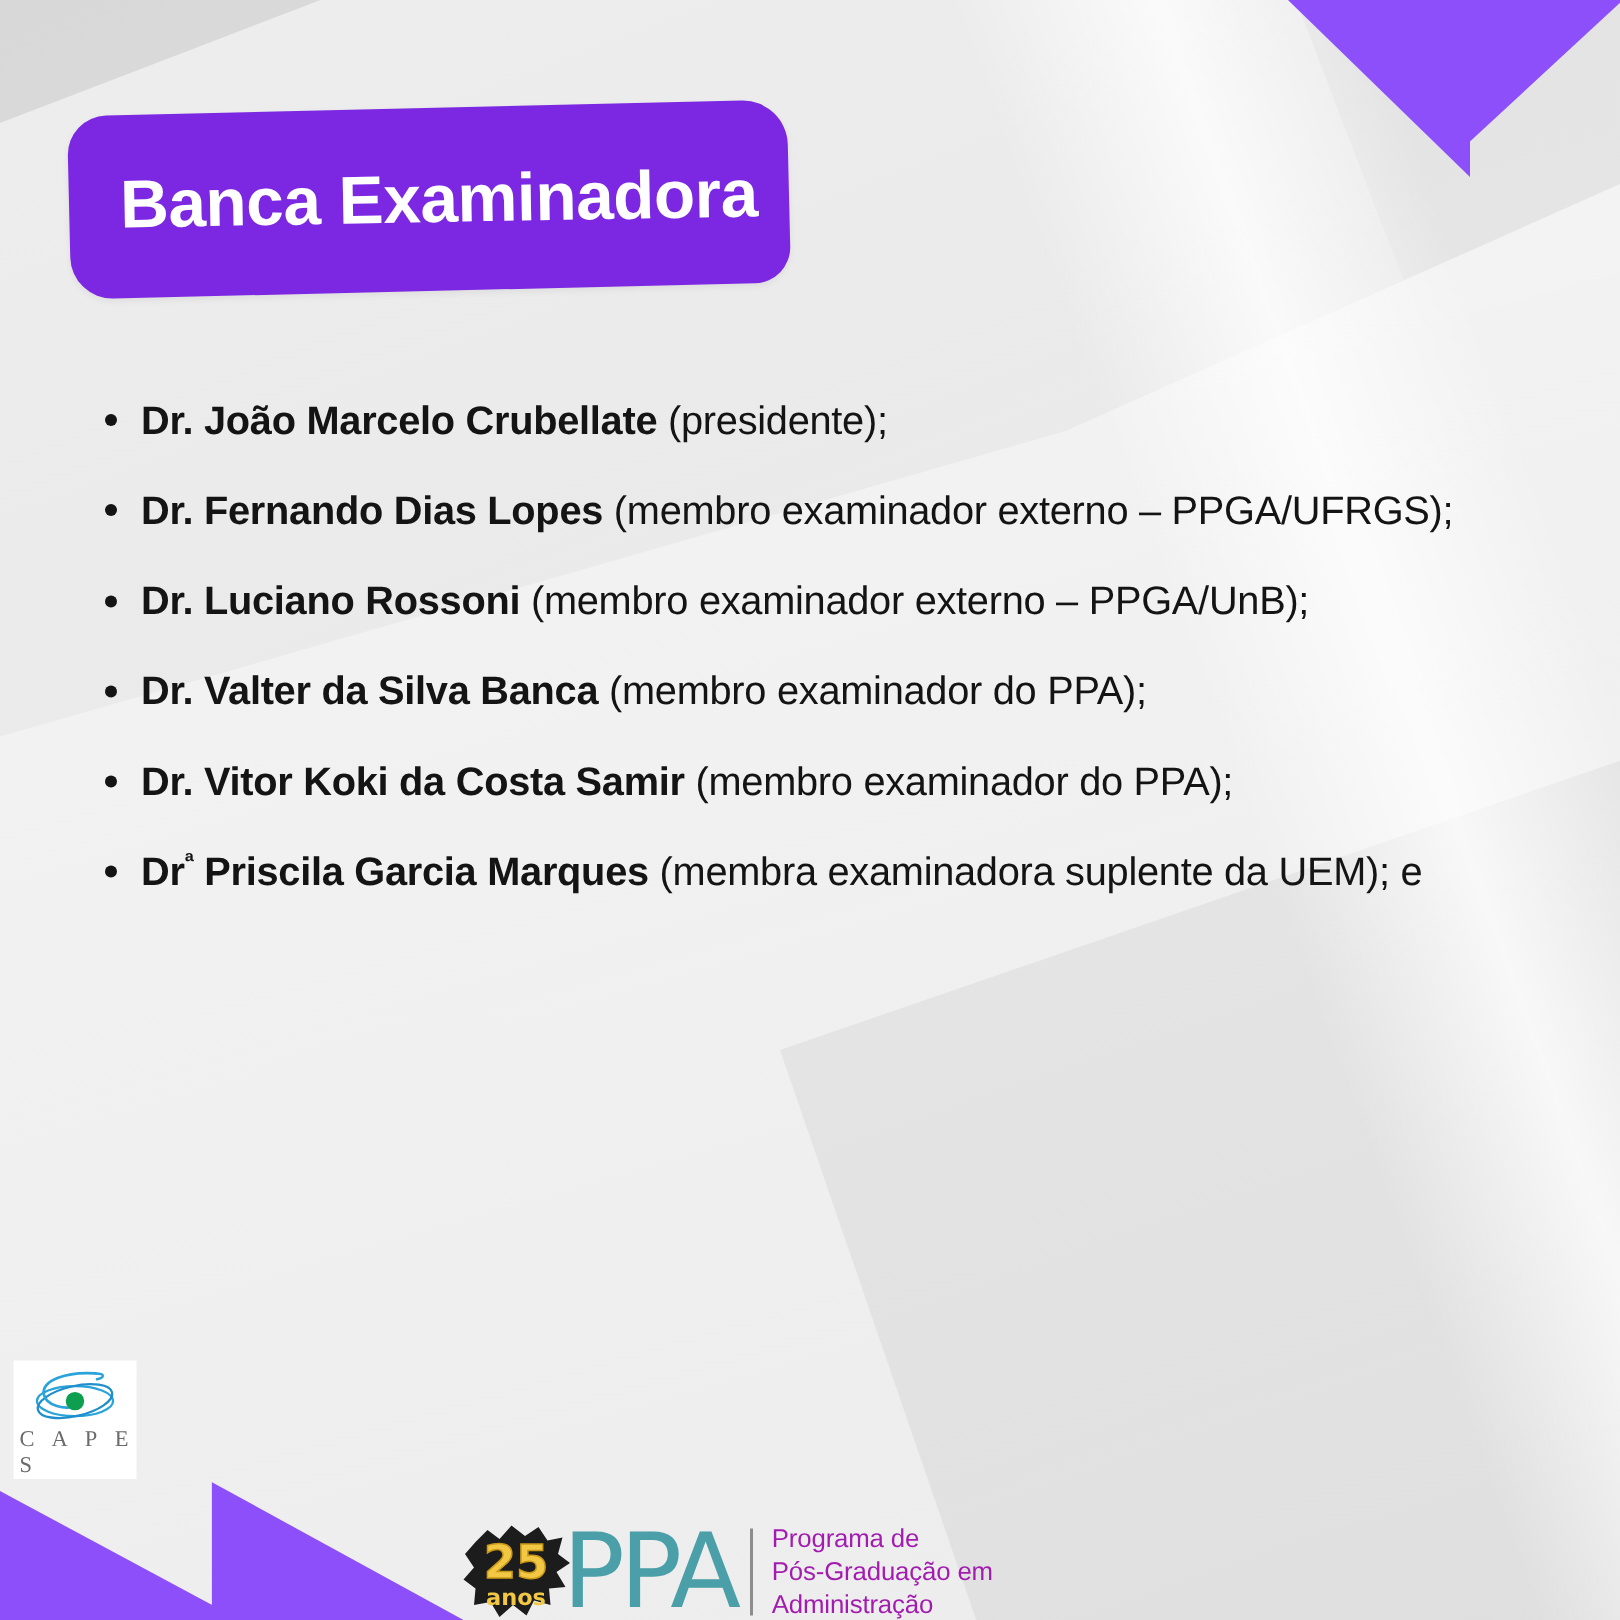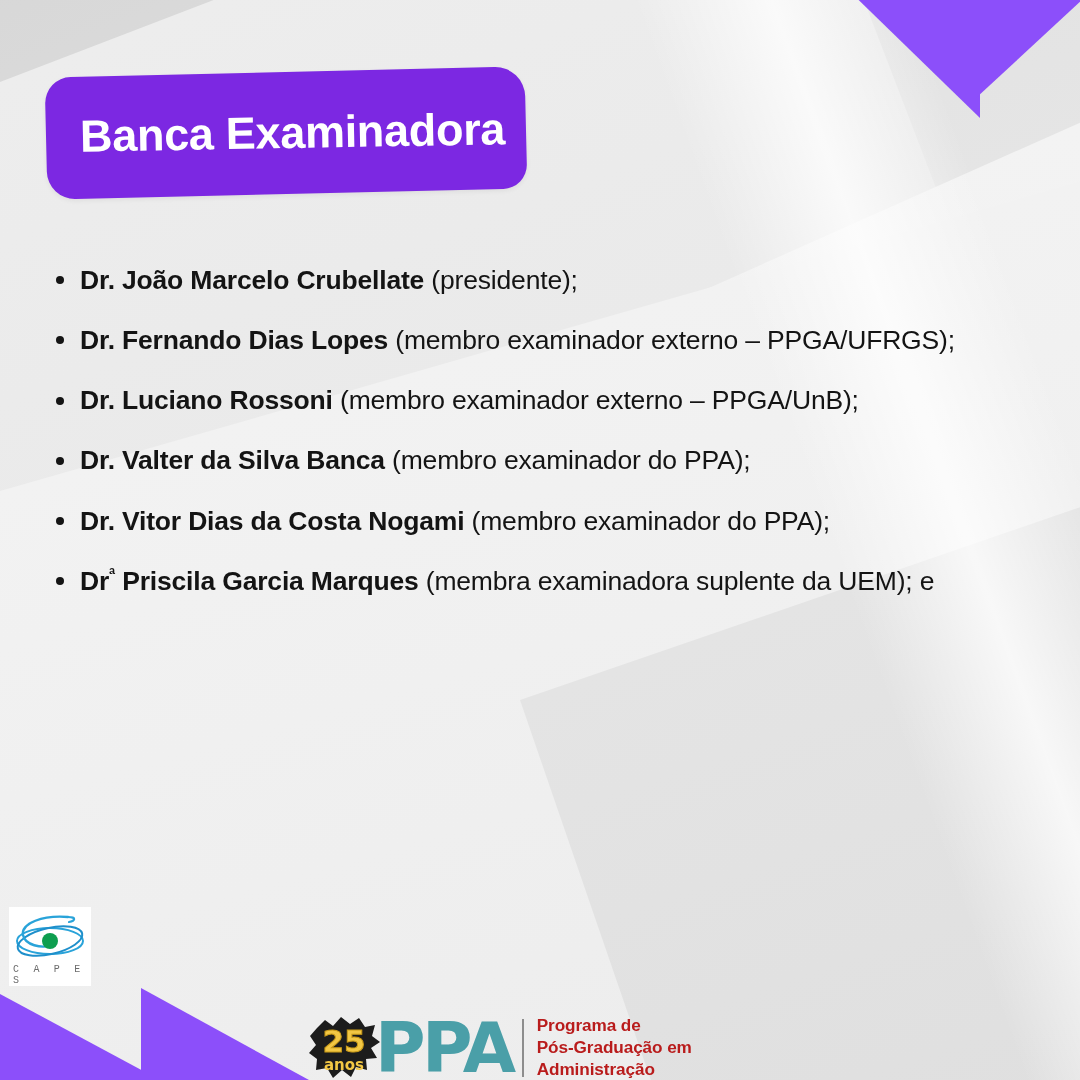--- a/index.html
+++ b/index.html
@@ -126,21 +126,21 @@
     font-weight:bold;
     letter-spacing:-.3px;
     padding-left:34px;
     transform:rotate(.35deg);
     white-space:nowrap;
   }
 
   
   #member-list {
     position:absolute;
-    left:52px; top:262px;
+    left:66px; top:262px;
     width:990px;
   }
   .list-item {
     position:relative;
     display:block;
     padding-left:28px;
     margin-bottom:22.5px;
     font-size:26.5px;
     line-height:1.42;
     color:#141414;
@@ -168,24 +168,24 @@
     width:82px; height:79px;
     background:#ffffff;
     display:flex;
     flex-direction:column;
     align-items:center;
     justify-content:flex-start;
     padding-top:4px;
   }
   #capes-mark { width:74px; height:52px; display:block; }
   #capes-word {
-    font-size:10px;
+    font-size:15px;
     letter-spacing:4.2px;
     color:#6b6b6b;
-    font-family:Liberation Mono, monospace;
+    font-family:Liberation Serif, serif;
     margin-top:1px;
     padding-left:4px;
   }
 
   
   #ppa-logo {
     position:absolute;
     left:307px; top:978px;
     height:76px;
     display:flex;
@@ -194,39 +194,39 @@
   }
   #anos-badge {
     position:relative;
     width:76px; height:72px;
     margin-right:-6px;
     flex:none;
   }
   #anos-badge svg { display:block; width:76px; height:72px; }
   #ppa-mark {
     font-size:69px;
-    font-weight:bold;
+    font-weight:normal;
     color:var(--teal);
     letter-spacing:-3.5px;
     line-height:.82;
     font-family:"DejaVu Sans", sans-serif;
     margin-left:-2px;
   }
   #ppa-divider {
     width:2px;
     height:58px;
     background:#8d8d8d;
     margin:0 13px 0 9px;
     flex:none;
   }
   #ppa-subtitle {
     font-size:17.2px;
-    font-weight:bold;
+    font-weight:normal;
     line-height:1.27;
-    color:#b91c1c;
+    color:#a21caf;
     letter-spacing:-.1px;
     white-space:nowrap;
   }
   #ppa-subtitle > div { display:block; }
 </style>
 </head>
 <body>
 
 <div id="slide">
 
@@ -252,21 +252,21 @@
 
   <div id="title-banner">
     <div id="title-text">Banca Examinadora</div>
   </div>
 
   <ul id="member-list">
       <li class="list-item"><span class="bullet"></span><span class="item-name">Dr. João Marcelo Crubellate</span> <span class="item-role">(presidente);</span></li>
       <li class="list-item"><span class="bullet"></span><span class="item-name">Dr. Fernando Dias Lopes</span> <span class="item-role">(membro examinador externo – PPGA/UFRGS);</span></li>
       <li class="list-item"><span class="bullet"></span><span class="item-name">Dr. Luciano Rossoni</span> <span class="item-role">(membro examinador externo – PPGA/UnB);</span></li>
       <li class="list-item"><span class="bullet"></span><span class="item-name">Dr. Valter da Silva Banca</span> <span class="item-role">(membro examinador do PPA);</span></li>
-      <li class="list-item"><span class="bullet"></span><span class="item-name">Dr. Vitor Dias da Costa Nogami</span> <span class="item-role">(membro examinador do PPA);</span></li>
+      <li class="list-item"><span class="bullet"></span><span class="item-name">Dr. Vitor Koki da Costa Samir</span> <span class="item-role">(membro examinador do PPA);</span></li>
       <li class="list-item"><span class="bullet"></span><span class="item-name">Dr<sup>ª</sup> Priscila Garcia Marques</span> <span class="item-role">(membra examinadora suplente da UEM); e</span></li>
     </ul>
 
   <div id="capes-logo">
     <svg id="capes-mark" viewBox="0 0 74 52">
       <ellipse cx="37" cy="30" rx="33" ry="13" fill="none" stroke="#29A3D9" stroke-width="2"></ellipse>
       <ellipse cx="37" cy="30" rx="33" ry="13" fill="none" stroke="#1E8FCB" stroke-width="2" transform="rotate(-13 37 30)"></ellipse>
       <path d="M55 6 C30 4 8 12 10 24 C12 34 28 38 40 34" fill="none" stroke="#29A3D9" stroke-width="2.4" stroke-linecap="round"></path>
       <path d="M55 6 C64 6 62 10 56 11" fill="none" stroke="#29A3D9" stroke-width="2.2" stroke-linecap="round"></path>
       <circle cx="37" cy="30" r="8" fill="#0E9E4F"></circle>

